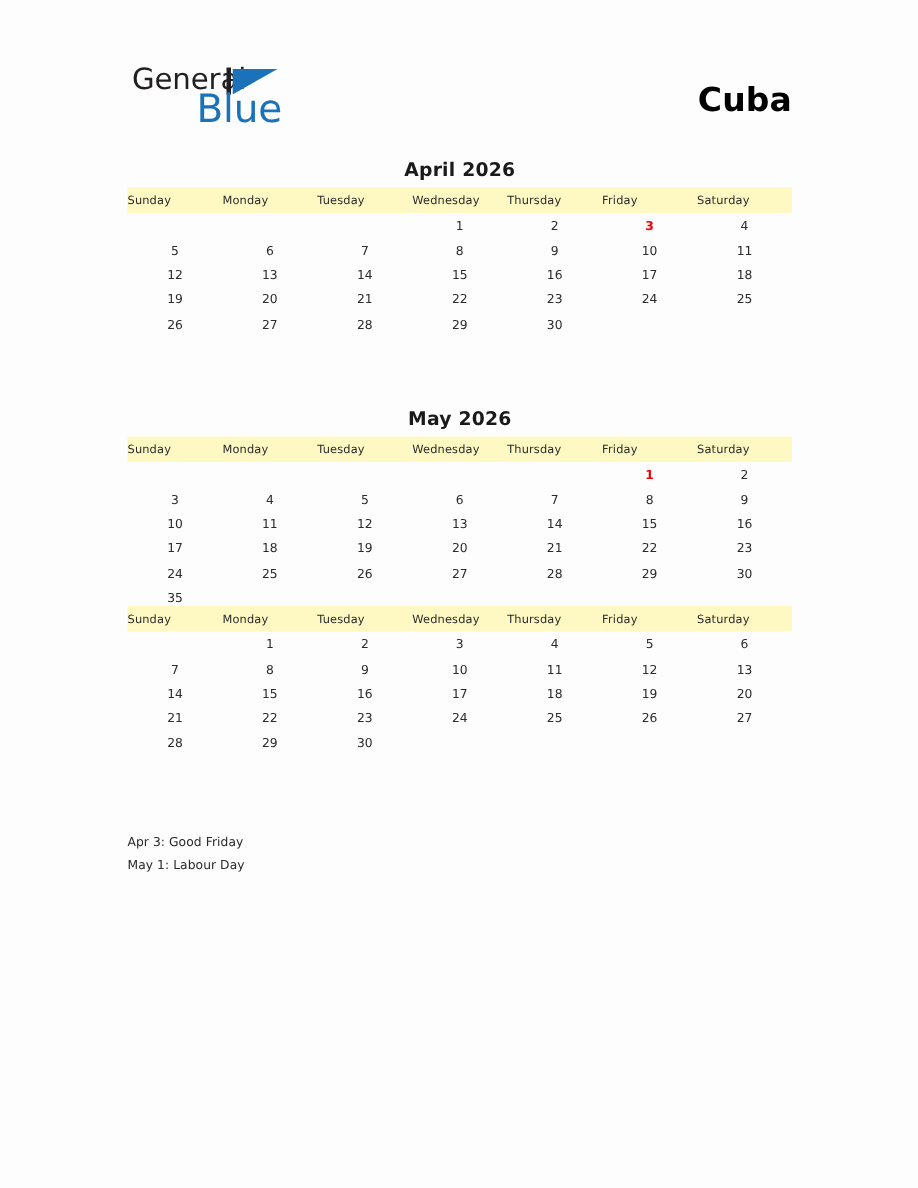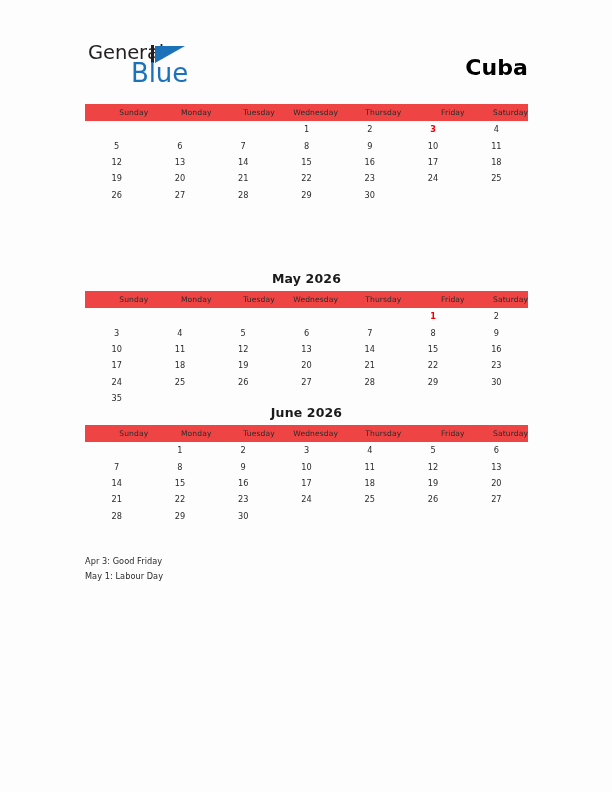--- a/index.html
+++ b/index.html
@@ -93,26 +93,26 @@
     line-height: 17px;
     letter-spacing: 0.15px;
     margin-bottom: 4px;
   }
   table.cal {
     width: 443px;
     border-collapse: collapse;
     table-layout: fixed;
   }
   table.cal th {
-    background: #ef4444;
+    background: #fef9c3;
     font-size: 7.6px;
     font-weight: 400;
     color: #2b2b2b;
     height: 17px;
-    text-align: right;
+    text-align: left;
     vertical-align: middle;
     border: none;
     padding: 0;
     letter-spacing: 0.1px;
   }
   table.cal td {
     font-size: 8.2px;
     font-weight: 400;
     color: #2b2b2b;
     height: 16.4px;
@@ -153,20 +153,21 @@
     <div class="brand-bar"></div>
     <svg class="brand-triangle" viewBox="0 0 30 17">
       <polygon points="0,0 30,0 0,17" fill="#1b72b8"></polygon>
     </svg>
     <div class="brand-line2">Blue</div>
   </div>
 
   <div class="page-title">Cuba</div>
 
   <div class="month" id="month-0" style="top:104px;">
+    <div class="month-title">April 2026</div>
     <table class="cal">
       <thead>
         <tr>
           <th>Sunday</th>
           <th>Monday</th>
           <th>Tuesday</th>
           <th>Wednesday</th>
           <th>Thursday</th>
           <th>Friday</th>
           <th>Saturday</th>
@@ -289,21 +290,20 @@
             <td class="empty">&nbsp;</td>
             <td class="empty">&nbsp;</td>
             <td class="empty">&nbsp;</td>
             <td class="empty">&nbsp;</td>
           </tr>
         </tbody>
     </table>
   </div>
 
   <div class="month" id="month-2" style="top:404px;">
-    <div class="month-title">June 2026</div>
     <table class="cal">
       <thead>
         <tr>
           <th>Sunday</th>
           <th>Monday</th>
           <th>Tuesday</th>
           <th>Wednesday</th>
           <th>Thursday</th>
           <th>Friday</th>
           <th>Saturday</th>

